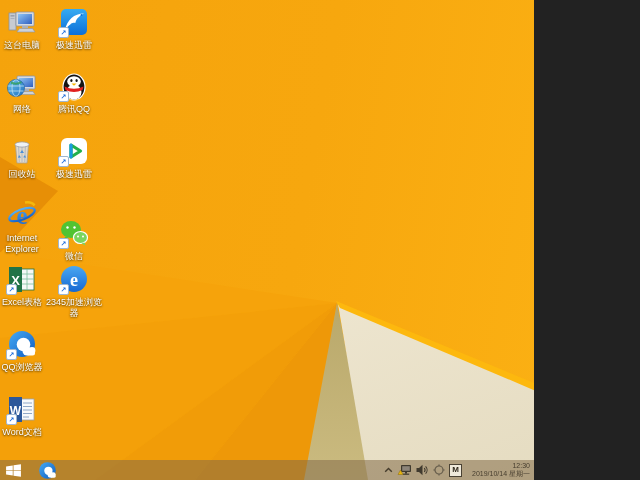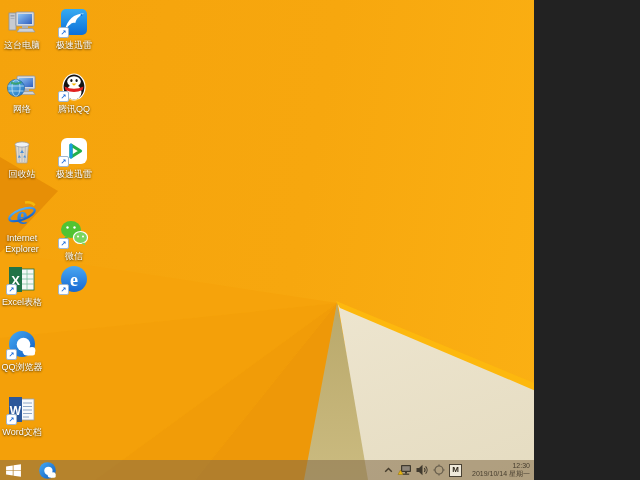--- a/index.html
+++ b/index.html
@@ -237,20 +237,21 @@
   </div>
 
   <div class="dicon" style="left:42px;top:263px">
     <div class="ig">
       <svg width="32" height="32" viewBox="0 0 32 32">
         <circle cx="16" cy="16" r="13" fill="url(#g2345)"></circle>
         <text x="16" y="23" font-size="18" font-weight="bold" fill="#fff" text-anchor="middle" font-family="Liberation Serif,serif">e</text>
       </svg>
       <span class="sc">↗</span>
     </div>
+    <div class="ilabel">2345加速浏览器</div>
   </div>
 
   <div class="taskbar">
 
     <div class="startbtn">
       <svg width="15" height="13" viewBox="0 0 16 14">
         <g fill="#fff">
           <path d="M0 2.6 L7.2 1.5 V6.6 H0 Z"></path>
           <path d="M8 1.4 L16 0.2 V6.6 H8 Z"></path>
           <path d="M0 7.4 H7.2 V12.5 L0 11.4 Z"></path>

